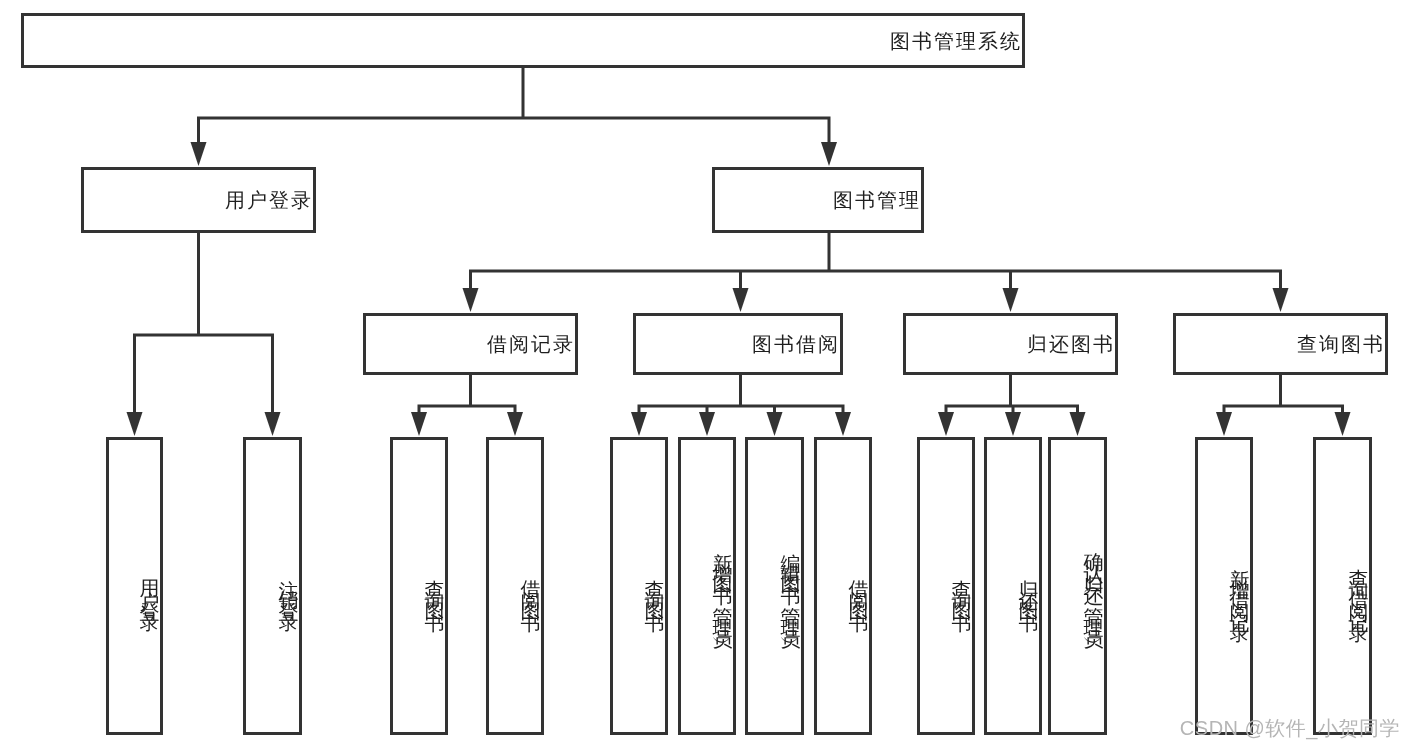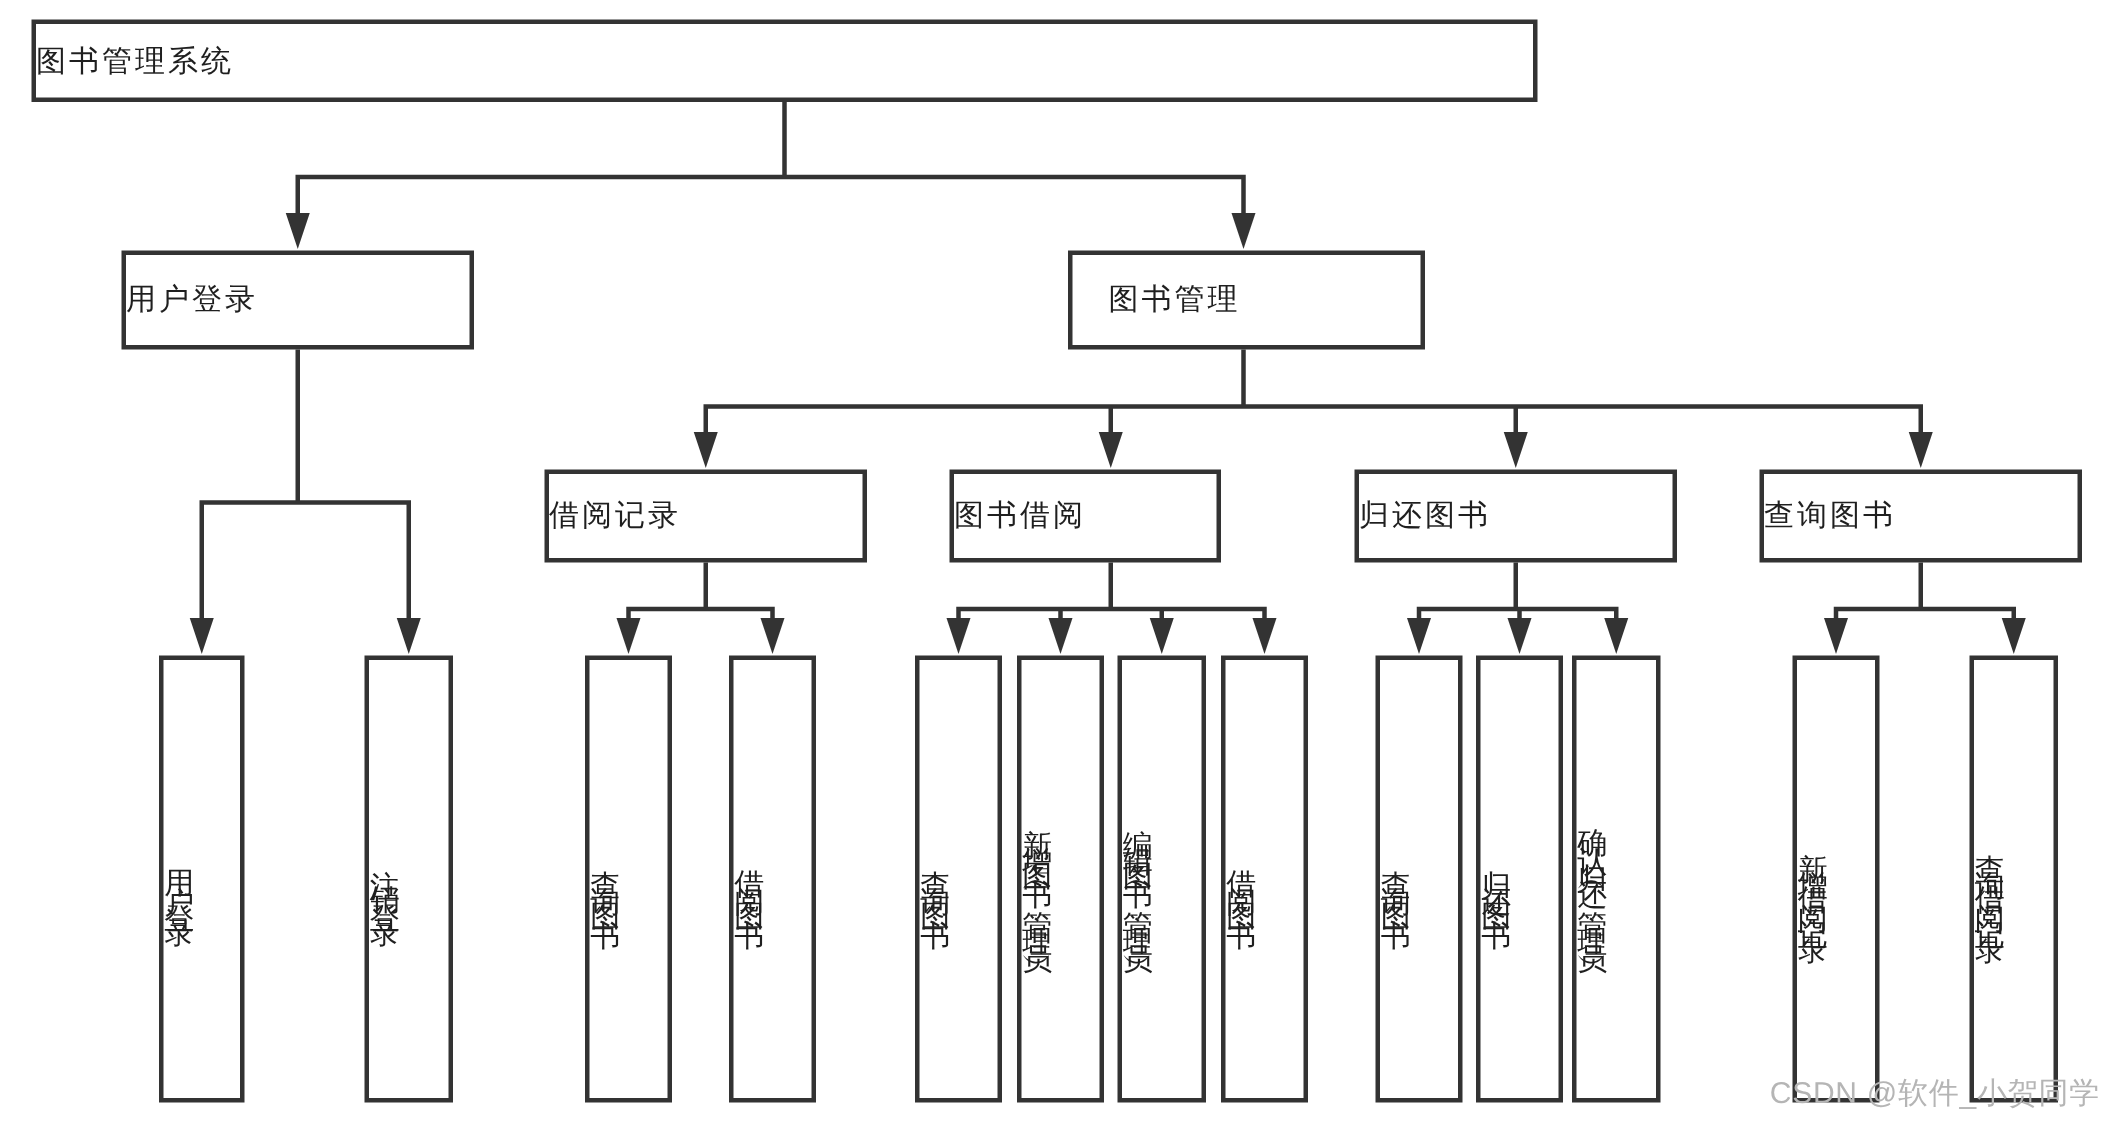--- a/index.html
+++ b/index.html
@@ -31,21 +31,21 @@
     fill: var(--line, #333333);
     stroke: none;
   }
   .node {
     position: absolute;
     box-sizing: border-box;
     background: #ffffff;
     border: 3px solid var(--line, #333333);
     display: flex;
     align-items: center;
-    justify-content: flex-start;
+    justify-content: flex-end;
     z-index: 2;
   }
   .node-label {
     color: var(--text, #1f1f1f);
     font-size: 20px;
     letter-spacing: 2px;
     white-space: nowrap;
     line-height: 1;
   }
   .node.vertical .node-label {
@@ -111,27 +111,27 @@
         <polygon points="1334.5,412 1350.5,412 1342.5,436" class="arrowhead"></polygon>
       </g>
     </svg>
   <div id="watermark">CSDN @软件_小贺同学</div>
 <div class="node" style="left: 21px; top: 13px; width: 1004px; height: 55px;">
       <span class="node-label">图书管理系统</span>
     </div>
     <div class="node" style="left: 81px; top: 167px; width: 235px; height: 66px;">
       <span class="node-label">用户登录</span>
     </div>
-    <div class="node" style="left: 712px; top: 167px; width: 238px; height: 66px; padding-left: 24px;">
+    <div class="node" style="left: 712px; top: 167px; width: 212px; height: 66px; padding-left: 24px;">
       <span class="node-label">图书管理</span>
     </div>
     <div class="node" style="left: 363px; top: 313px; width: 215px; height: 62px;">
       <span class="node-label">借阅记录</span>
     </div>
-    <div class="node" style="left: 633px; top: 313px; width: 181px; height: 62px;">
+    <div class="node" style="left: 633px; top: 313px; width: 210px; height: 62px;">
       <span class="node-label">图书借阅</span>
     </div>
     <div class="node" style="left: 903px; top: 313px; width: 215px; height: 62px;">
       <span class="node-label">归还图书</span>
     </div>
     <div class="node" style="left: 1173px; top: 313px; width: 215px; height: 62px;">
       <span class="node-label">查询图书</span>
     </div>
     <div class="node vertical" style="left: 106px; top: 437px; width: 57px; height: 298px;">
       <span class="node-label">用户登录</span>

